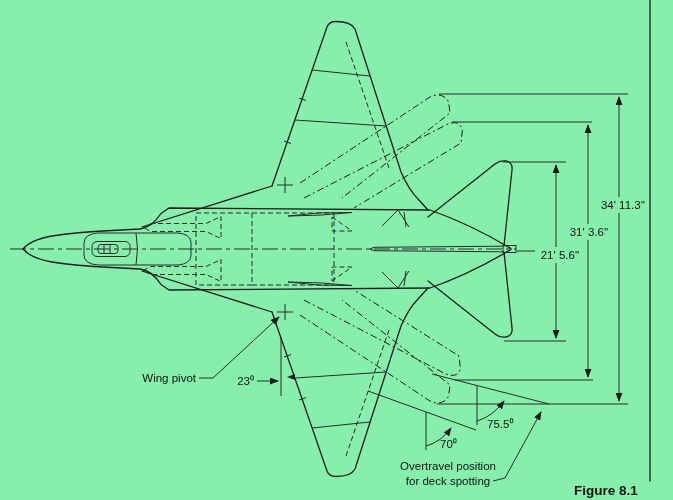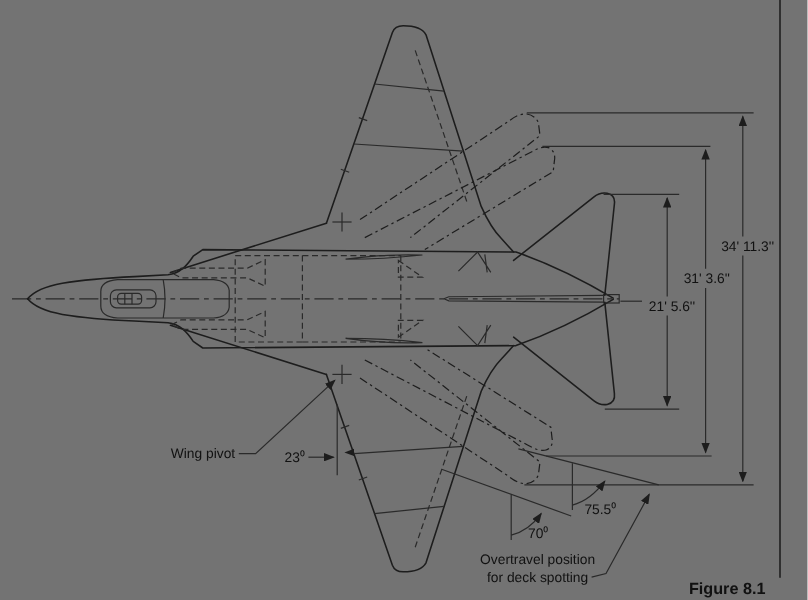--- a/index.html
+++ b/index.html
@@ -1,19 +1,19 @@
 <!DOCTYPE html>
 <html><head>
 <meta charset="utf-8">
 <style>
   html,body{margin:0;padding:0;background:#ffffff;}
   .stage{
     position:relative;
     width:673px;height:500px;
-    background:#737373;
+    background:#86efac;
     font-family:"Liberation Sans", sans-serif;
     overflow:hidden;
   }
   svg{position:absolute;left:0;top:0;}
   .ln{stroke:#1d1d1d;stroke-width:1.3;fill:none;stroke-linecap:round;stroke-linejoin:round;}
   .thin{stroke:#2a2a2a;stroke-width:1;fill:none;}
   .phantom{stroke:#1d1d1d;stroke-width:1;fill:none;stroke-dasharray:7 3 2 3;}
   .dashed{stroke:#2a2a2a;stroke-width:1;fill:none;stroke-dasharray:5 3;}
   .cline{stroke:#2a2a2a;stroke-width:1;fill:none;stroke-dasharray:16 4 4 4;}
   .lbl{font-size:11.5px;fill:#111;}

